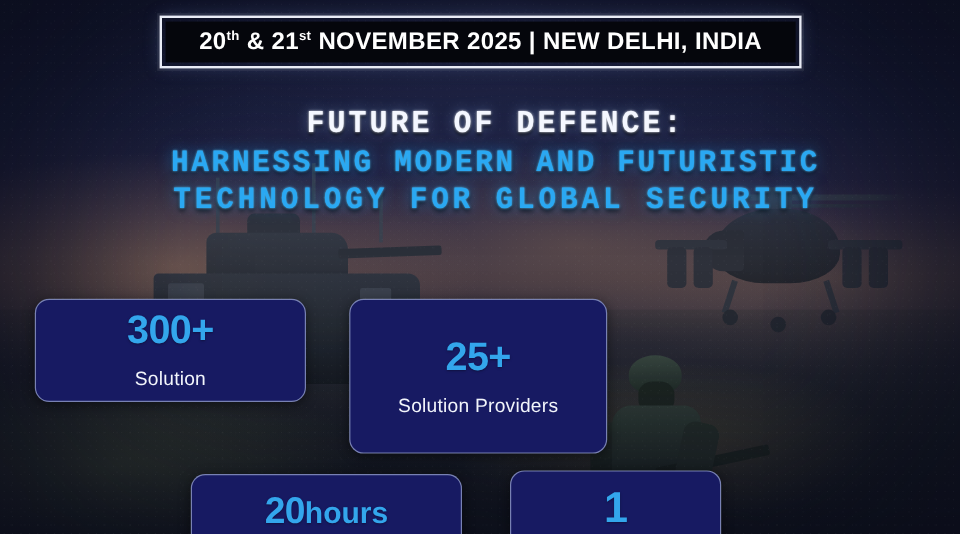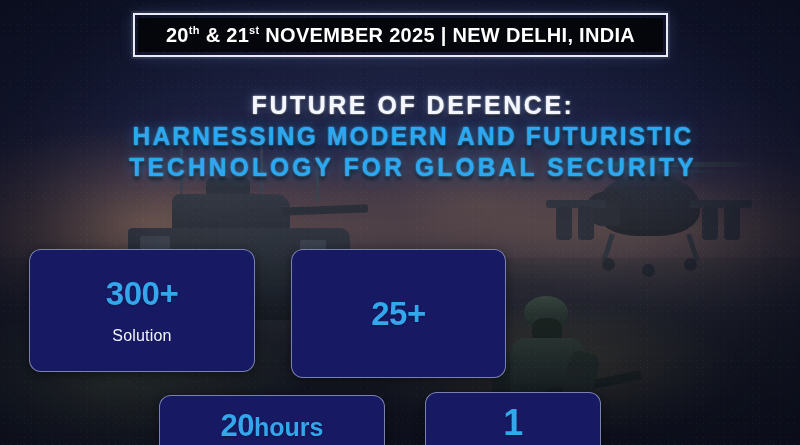--- a/index.html
+++ b/index.html
@@ -128,21 +128,21 @@
   .date-text{
     color:#ffffff;font-weight:700;font-size:20px;letter-spacing:.3px;
     white-space:nowrap;
     font-family:"Liberation Sans", sans-serif;
   }
   .date-text sup{font-size:11px;vertical-align:super;font-weight:700;}
 
   
   .headline{
     position:absolute;left:0;right:0;top:88px;text-align:center;
-    font-family:Liberation Sans, sans-serif;
+    font-family:Liberation Mono, monospace;
     font-weight:700;
     line-height:1.30;
     margin-left:26px;
   }
   .hl-line{
     display:block;white-space:nowrap;
     font-size:25px;letter-spacing:2.5px;
     transform:scaleY(1.06);
   }
   .hl-white{
@@ -171,21 +171,21 @@
     color:#33a6ec;font-weight:700;letter-spacing:-.5px;
     font-size:33px;line-height:1;
     text-shadow:0 1px 2px rgba(0,0,0,.35);
   }
   .card .lbl{
     color:#f2f5fb;font-size:16px;font-weight:400;margin-top:17px;
     letter-spacing:.2px;
   }
   .card .num .unit{font-size:25px;letter-spacing:0;}
 
-  #card-officials{left:29px;top:249px;width:226px;height:123px;}
+  #card-officials{left:29px;top:249px;width:226px;height:86px;}
   #card-solution{left:291px;top:249px;width:215px;height:129px;}
   #card-experts{left:547px;top:249px;width:221px;height:101px;}
   #card-hours{left:159px;top:395px;width:226px;height:90px;justify-content:flex-start;padding-top:14px;}
   #card-one{left:425px;top:392px;width:176px;height:93px;justify-content:flex-start;padding-top:12px;}
 
   #card-hours .num{font-size:31px;}
   #card-one .num{font-size:36px;}
 </style>
 </head>
 <body>
@@ -254,20 +254,21 @@
     <span class="hl-line hl-cyan hl-l3">TECHNOLOGY FOR GLOBAL SECURITY</span>
   </div>
 
   <div class="card" id="card-officials">
     <div class="num">300+</div>
     <div class="lbl">Solution</div>
   </div>
 
   <div class="card" id="card-solution">
     <div class="num">25+</div>
+    <div class="lbl">Solution Providers</div>
   </div>
 
 
   <div class="card" id="card-hours">
     <div class="num"><span>20</span><span class="unit">hours</span></div>
   </div>
 
   <div class="card" id="card-one">
     <div class="num">1</div>
   </div>

